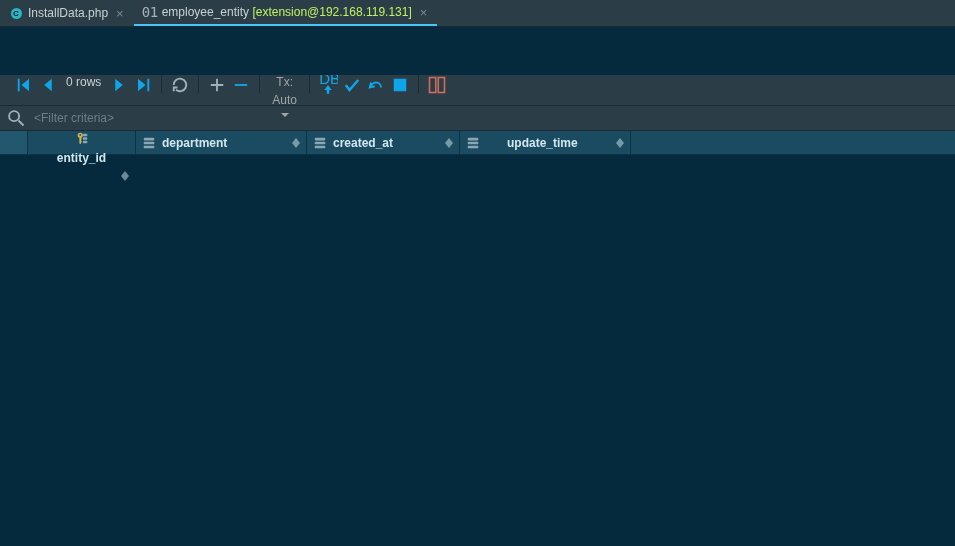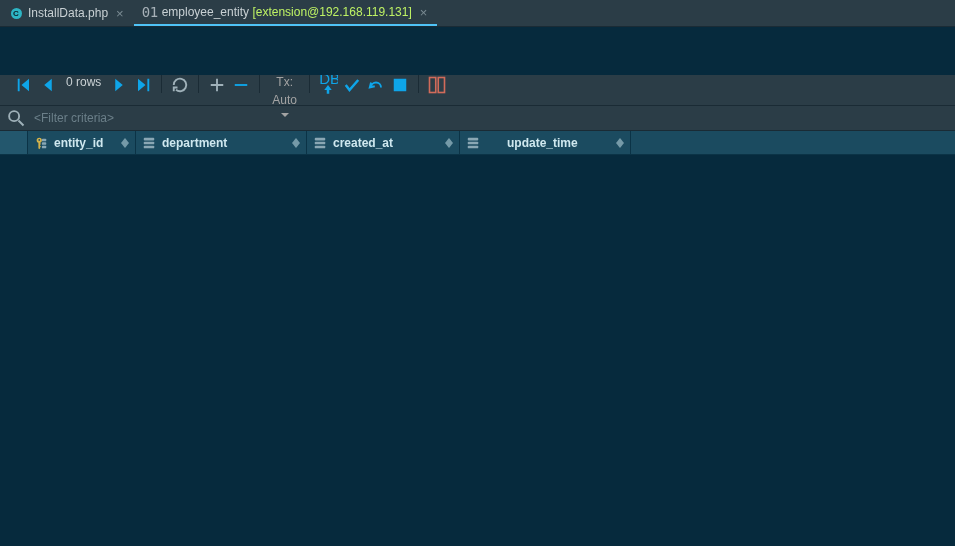--- a/index.html
+++ b/index.html
@@ -142,21 +142,21 @@
         <circle cx="6.5" cy="6.5" r="4" fill="none" stroke="currentColor" stroke-width="1.5"></circle>
         <path stroke="currentColor" stroke-width="1.5" d="M10 10l4 4"></path>
       </svg>
   </span>
   <input type="text" placeholder="&lt;Filter criteria&gt;" style="">
 </div>
 
 <div class="headerrow">
   <div class="hgutter"></div>
   <div id="cols" style="display: contents;"></div>
-<div class="hcell" style="width: 108px;">
+<div class="hcell" style="width: 108px; flex-direction: column;">
       <span class="tpill">
         <svg viewBox="0 0 16 16">
           <path fill="#d4b24a" d="M6 2a3 3 0 0 0-3 3c0 1.3.8 2.3 2 2.8V14l1 1 1-1v-1l1-1-1-1v-1l1-1-1-1V7.8c1.2-.5 2-1.5 2-2.8a3 3 0 0 0-3-3zM6 3.5A1 1 0 1 1 6 5.5 1 1 0 0 1 6 3.5z"></path>
           <rect x="9" y="3" width="5" height="3" rx="1" fill="#8aa7b4"></rect>
           <rect x="9" y="7" width="5" height="3" rx="1" fill="#8aa7b4"></rect>
           <rect x="9" y="11" width="5" height="3" rx="1" fill="#8aa7b4"></rect>
         </svg>
       </span>
       <span>entity_id</span>
       <span class="sort">

